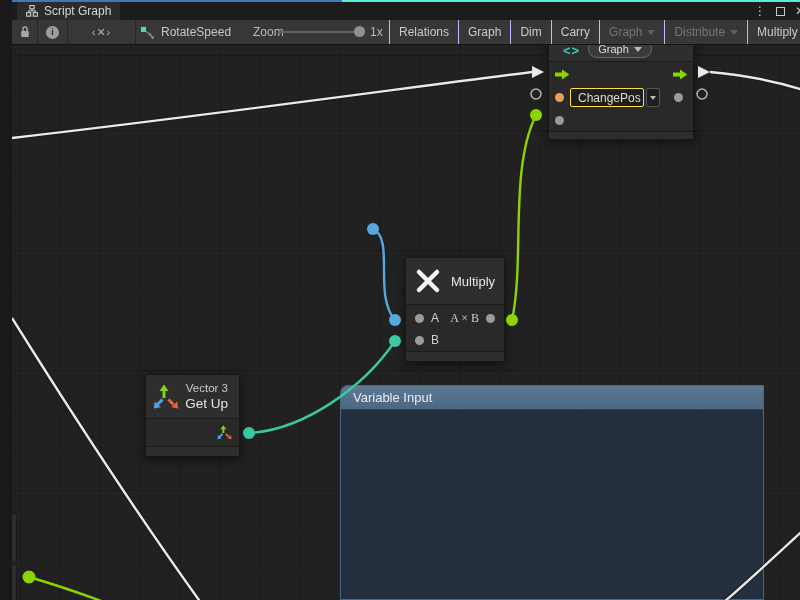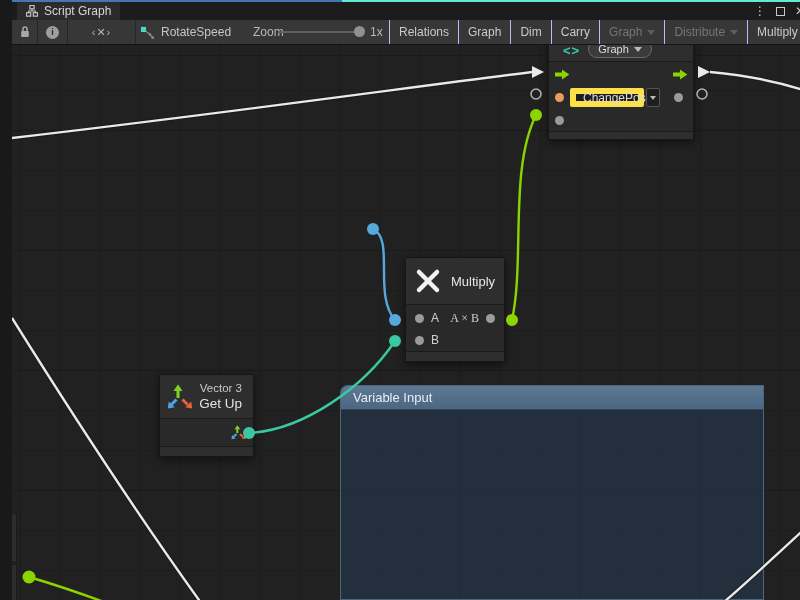--- a/index.html
+++ b/index.html
@@ -73,21 +73,21 @@
   .node-event { left:536px; top:-15px; width:146px; }
   .ne-head { height:30px; display:flex; align-items:flex-end; gap:8px; padding:0 0 3px 14px; }
   .glyph-code { color:#35d0b2; font-size:13px; font-weight:bold; letter-spacing:1px; line-height:14px; }
   .pill { height:18px; background:#3b3b3b; border:1px solid #6a6a6a; border-radius:9px;
     display:flex; align-items:center; gap:5px; padding:0 9px; }
   .pill span { font-size:11px; color:#dcdcdc; }
   .pill .dd-arrow { margin-left:0; border-top-color:#bbb; }
   .ne-rows { height:70px; padding-top:1px; }
   .flow-row { justify-content:space-between; padding:0 5px; }
   .var-row { padding-left:6px; }
-  .dropdown { margin-left:6px; width:74px; height:19px; background:#1e1e1e; border:6px solid #fde047;
+  .dropdown { margin-left:6px; width:74px; height:19px; background:#1e1e1e; border:1px solid #fde047;
     border-radius:2px; display:flex; align-items:center; padding-left:7px; font-size:12px; color:#dcdcdc; }
   .dropdown-btn { margin-left:2px; width:14px; height:19px; background:#1e1e1e; border:1px solid #555;
     border-radius:2px; display:flex; align-items:center; justify-content:center; }
   .dropdown-btn .dd-arrow { margin-left:0; border-left-width:3.5px; border-right-width:3.5px; border-top-width:4.5px; border-top-color:#bbb; }
   .dot-orange { background:#ec9c60; }
   .ne-foot { height:8px; }
 
   
   .node-float { left:271px; top:120px; width:81px; }
   .nf-head { height:48px; display:flex; align-items:center; padding-left:7px; gap:6px; }
@@ -103,21 +103,21 @@
   
   .node-mult { left:393px; top:212px; width:100px; }
   .nm-head { height:46px; display:flex; align-items:center; gap:9px; padding-left:8px; }
   .nm-title { font-size:13px; color:#e6e6e6; }
   .nm-rows { height:47px; padding:2px 9px 0 9px; }
   .nm-rows .prow { height:22px; }
   .nm-rows .plabel { margin-left:7px; }
   .out-group { margin-left:auto; display:flex; align-items:center; gap:7px;font-family:Liberation Serif, serif; }
 
   
-  .node-vec { left:147px; top:329px; width:95px; }
+  .node-vec { left:133px; top:329px; width:95px; }
   .nv-head { height:43px; display:flex; align-items:center; padding:0 6px 0 7px; }
   .nv-col { flex:1; text-align:right; padding-right:5px; }
   .nv-title { font-size:11.5px; color:#c9c9c9; }
   .nv-sub { font-size:13.5px; color:#e4e4e4; margin-top:2px; }
   .nv-body { position:relative; height:28px; }
   .nv-body svg { position:absolute; right:7px; top:6px; }
   .nv-foot { height:10px; }
 
   
   .frag { position:absolute; left:0; width:5px; background:#2d2d2d; border-right:1px solid #1a1a1a; }

